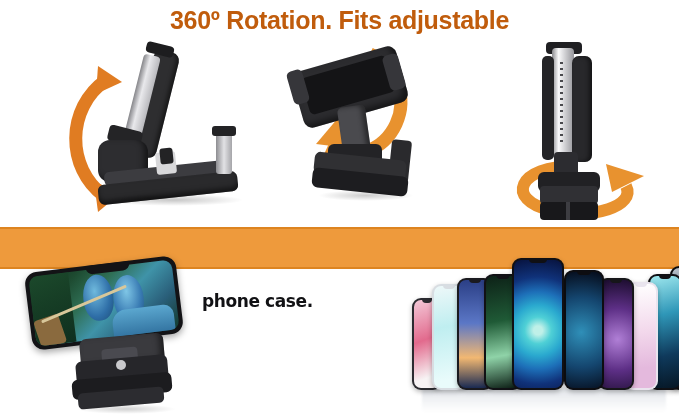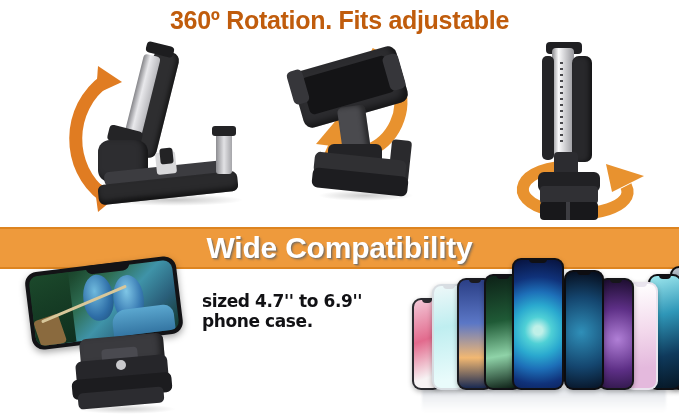--- a/index.html
+++ b/index.html
@@ -205,21 +205,20 @@
     <div class="p3-armL" style="position:absolute;"></div>
     <div class="p3-armR" style="position:absolute;"></div>
     <div class="p3-stem" style="position:absolute;"></div>
     <div class="p3-hinge" style="position:absolute;"></div>
     <div class="p3-baseT" style="position:absolute;"></div>
     <div class="p3-baseB" style="position:absolute;"></div>
     <div class="p3-slot" style="position:absolute;"></div>
   </div>
 
   <div class="banner"></div>
-  <div class="banner-text">Wide Compatibility</div>
 
   <div id="bl">
     <div class="bl-phone">
       <div class="bl-screen">
         <div class="bl-leaf"></div>
         <div class="bl-trunk"></div>
         <div class="bl-face1"></div>
         <div class="bl-face2"></div>
         <div class="bl-body"></div>
         <div class="bl-stick"></div>
@@ -229,21 +228,20 @@
     <div class="bl-standTop"></div>
     <div class="bl-jaw"></div>
     <div class="bl-standMid"></div>
     <div class="bl-pin"></div>
     <div class="bl-baseA"></div>
     <div class="bl-baseB"></div>
     <div class="bl-shadow"></div>
   </div>
 
   <div class="body-copy">
-    <div>sized 4.7'' to 6.9''</div>
     <div>phone case.</div>
   </div>
 
   <div id="fan">
       <div class="ph" style="left: 0px; width: 30px; height: 92px; background: rgb(43, 43, 48); z-index: 1;">
         <div class="scr" style="background: linear-gradient(160deg, rgb(243, 201, 216), rgb(226, 106, 141) 45%, rgb(247, 243, 244) 85%);"></div>
         <div class="nch" style="width: 10px; background: rgb(43, 43, 48); z-index: 3;"></div>
       </div>
       <div class="ph" style="left: 20px; width: 34px; height: 106px; background: rgb(216, 221, 226); z-index: 2;">
         <div class="scr" style="background: linear-gradient(170deg, rgb(238, 248, 249), rgb(191, 238, 240) 40%, rgb(233, 251, 251) 90%);"></div>

